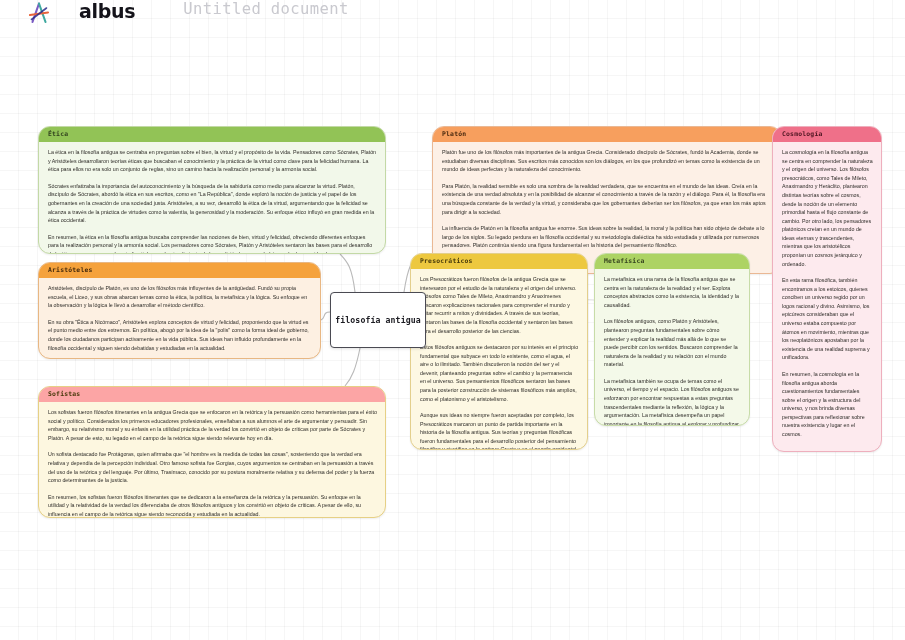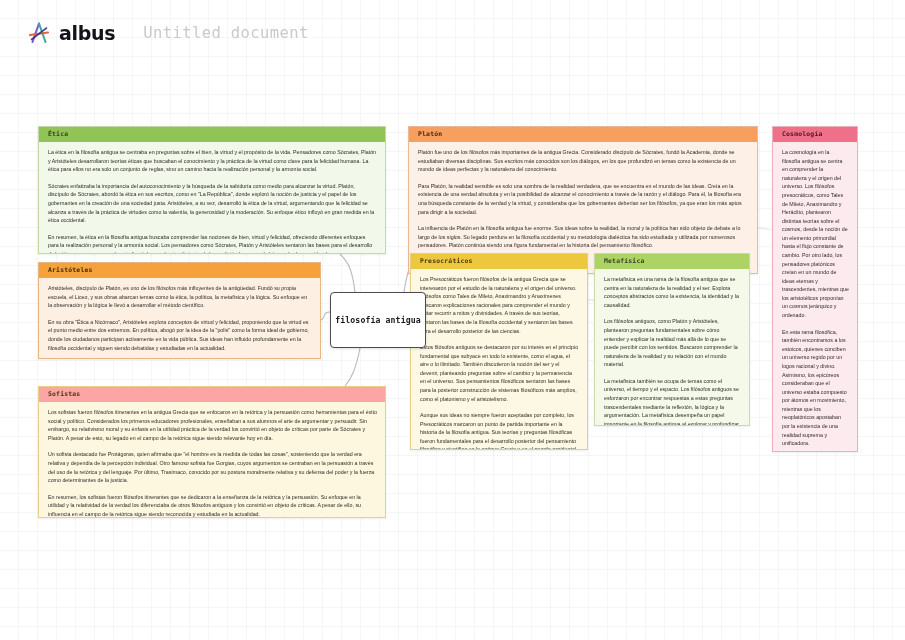--- a/index.html
+++ b/index.html
@@ -20,23 +20,23 @@
     background-size: 19px 19px;
     background-position: -1px -1px;
   }
 
   
   #header {
     position: absolute;
     left: 0; top: 0;
     width: 905px; height: 66px;
     display: flex;
-    align-items: center;
     padding-left: 26px;
     z-index: 40;
+    gap: 20px;
   }
   #logo-mark {
     width: 26px; height: 26px;
     position: relative;
     margin-right: 7px;
     flex: 0 0 auto;
   }
   #brand-name {
     font-family: "DejaVu Sans", sans-serif;
     font-size: 19px;
@@ -52,21 +52,21 @@
     color: #c9c9cf;
     letter-spacing: 0.4px;
   }
 
   
   #links { position: absolute; left: 0; top: 0; z-index: 5; pointer-events: none; }
 
   
   .card {
     position: absolute;
-    border-radius: 0;
+    border-radius: 12px;
     border: 1px solid rgba(0,0,0,0.18);
     overflow: hidden;
     z-index: 10;
     box-shadow: 0 1px 2px rgba(0,0,0,0.07);
   }
   .card-title {
     font-family: "DejaVu Sans Mono", monospace;
     font-size: 6.4px;
     font-weight: bold;
     color: #3a3026;
@@ -100,24 +100,24 @@
   .c-gold   > .card-title { background: #edc83f; color: #45380a; }
   .c-lime   { background: #f4f9e9; border-color: #c7dca8; }
   .c-lime   > .card-title { background: #add364; color: #35431f; }
   .c-pink   { background: #fdeaee; border-color: #eeafbd; }
   .c-pink   > .card-title { background: #ef7089; color: #4c1420; }
 
   
   #card-etica         { left: 38px;  top: 126px; width: 348px; height: 128px; }
   #card-aristoteles   { left: 38px;  top: 262px; width: 283px; height: 97px; }
   #card-sofistas      { left: 38px;  top: 386px; width: 348px; height: 132px; }
-  #card-platon        { left: 408px; top: 126px; width: 350px; height: 148px; }
+  #card-platon        { left: 432px; top: 126px; width: 350px; height: 148px; }
   #card-presocraticos { left: 410px; top: 253px; width: 178px; height: 197px; }
   #card-metafisica    { left: 594px; top: 253px; width: 156px; height: 173px; }
-  #card-cosmologia    { left: 772px; top: 126px; width: 86px; height: 326px; }
+  #card-cosmologia    { left: 772px; top: 126px; width: 110px; height: 326px; }
 
   
   #central-node {
     position: absolute;
     left: 330px; top: 292px;
     width: 96px; height: 56px;
     background: #ffffff;
     border: 1.4px solid #4a4a52;
     border-radius: 4px;
     display: flex;

